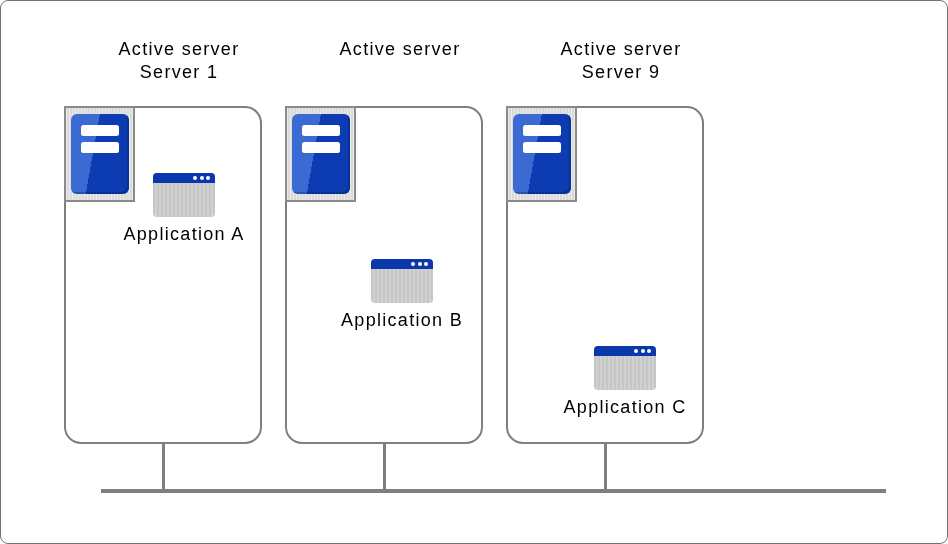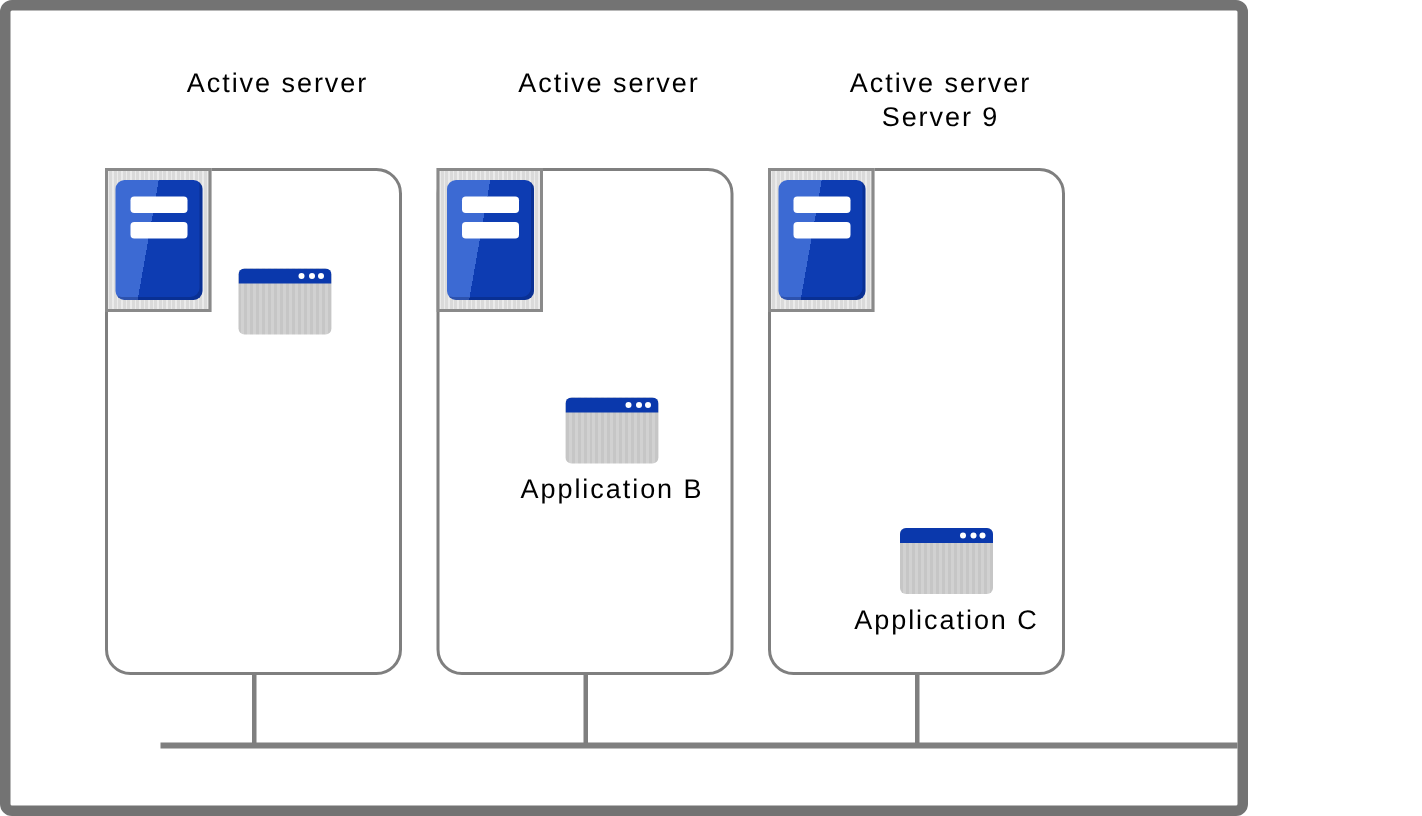--- a/index.html
+++ b/index.html
@@ -1,23 +1,23 @@
 <!DOCTYPE html>
 <html><head>
 <meta charset="utf-8">
 <style>
   * { margin: 0; padding: 0; box-sizing: border-box; }
   html, body { width: 948px; height: 544px; background: #ffffff; }
   body { font-family: "Liberation Sans", sans-serif; color: #000; }
 
   .canvas {
     position: relative;
-    width: 832px; height: 544px;
+    width: 948px; height: 544px;
     background: #ffffff;
-    border: 7px solid #737373;
+    border: 1px solid #737373;
     border-radius: 8px;
     overflow: hidden;
   }
 
   
   .server-col { position: absolute; top: 0; width: 198px; height: 544px; }
   .col-1 { left: 63px; }
   .col-2 { left: 284px; }
   .col-3 { left: 505px; }
   .col-4 { left: 726px; }
@@ -102,36 +102,38 @@
   }
 </style>
 </head>
 <body>
 
 <div class="canvas">
 
   <div class="server-col col-1">
     <div class="col-label">
       <div>Active server</div>
+      <div>Server 1</div>
     </div>
     <div class="server-box"></div>
     <div class="server-icon-frame">
       <div class="tower">
         <div class="bar bar1"></div>
         <div class="bar bar2"></div>
       </div>
     </div>
     <div class="app">
       <div class="window">
         <div class="window-titlebar">
           <span class="dot"></span>
           <span class="dot"></span>
           <span class="dot"></span>
         </div>
       </div>
+      <div class="app-label">Application A</div>
     </div>
     <div class="connector"></div>
   </div>
 
   <div class="server-col col-2">
     <div class="col-label">
       <div>Active server</div>
     </div>
     <div class="server-box"></div>
     <div class="server-icon-frame">

